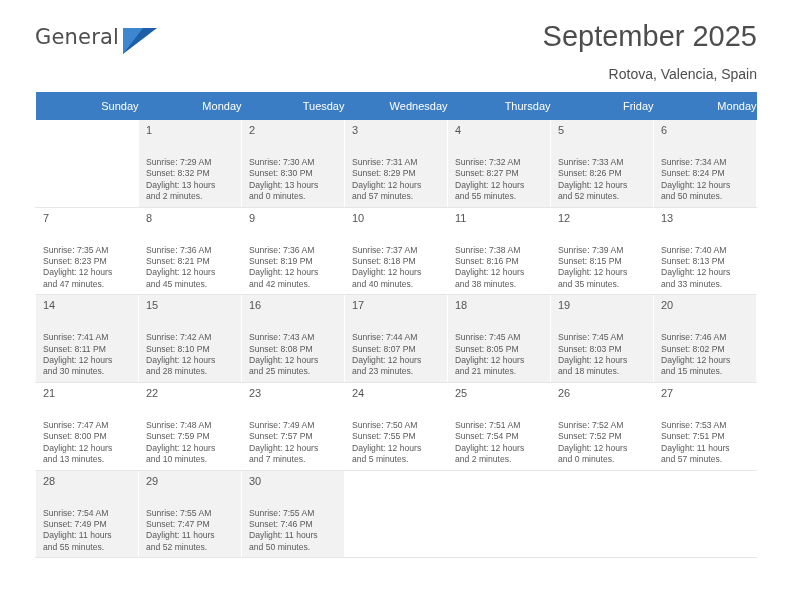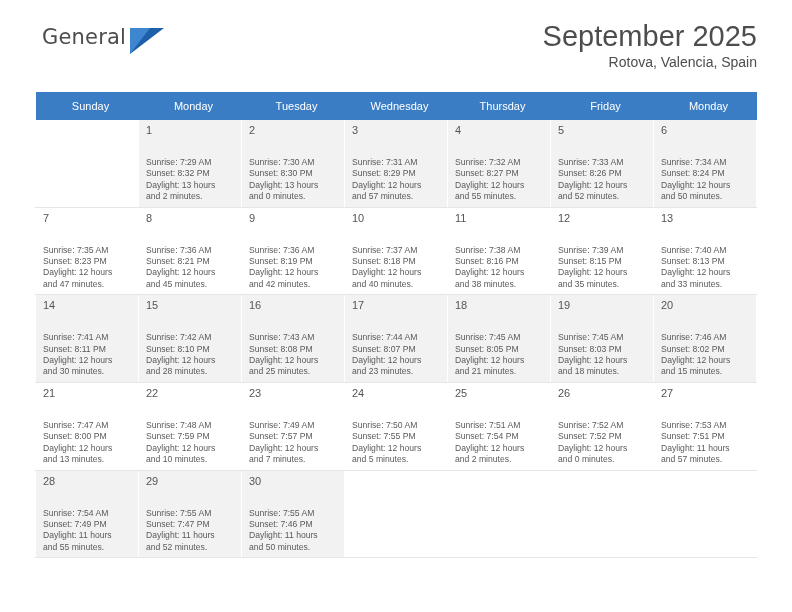--- a/index.html
+++ b/index.html
@@ -21,21 +21,21 @@
     box-sizing: border-box;
     padding: 0 35px;
   }
   
   .header {
     position: relative;
     height: 72px;
   }
   .logo {
     position: absolute;
-    left: 7px;
+    left: 0;
     top: 26px;
     width: 180px;
     height: 48px;
   }
   .logo-general {
     font-size: 21px;
     color: #4d4d4d;
     letter-spacing: 0.2px;
     line-height: 22px;
     font-family: "DejaVu Sans", sans-serif;
@@ -80,35 +80,35 @@
   .cal-title {
     font-size: 29px;
     color: #4d4d4d;
     font-weight: normal;
     line-height: 32px;
   }
   .cal-sub {
     font-size: 14px;
     color: #4d4d4d;
     line-height: 20px;
-    margin-top: 0;
+    margin-top: 12px;
   }
   
   .calendar {
     margin-top: 20px;
     width: 722px;
     border-collapse: collapse;
     table-layout: fixed;
   }
   .calendar th {
     background: #3b7dc4;
     color: #ffffff;
     font-size: 11px;
     font-weight: normal;
-    text-align: center;
+    text-align: right;
     padding: 5px 0 5px 7px;
     height: 18px;
     border: none;
   }
   .calendar td {
     vertical-align: top;
     width: 103.1px;
     height: 80px;
     padding: 0;
     border-left: 1px solid #ffffff;

